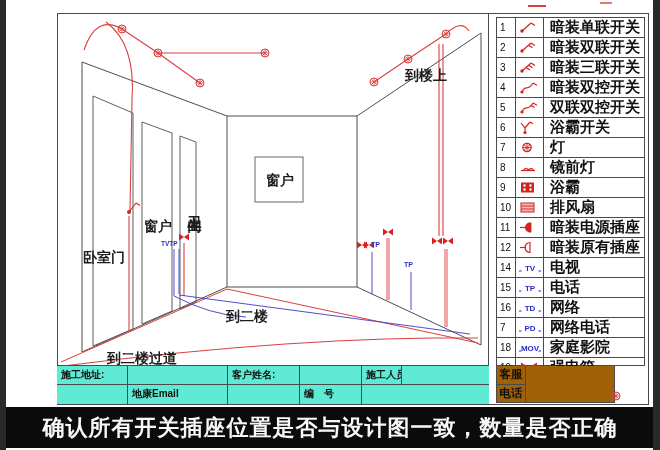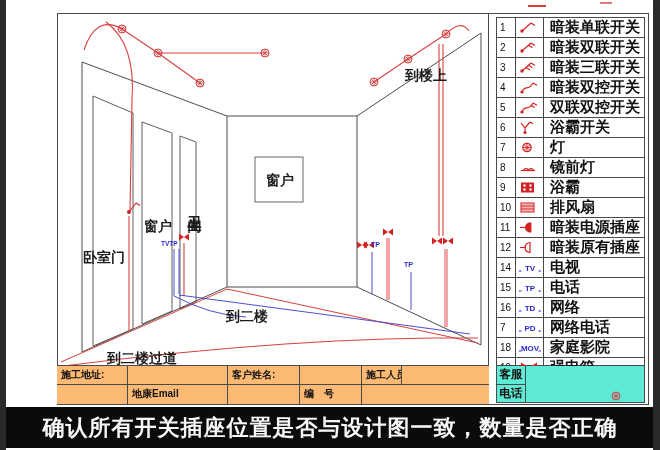--- a/index.html
+++ b/index.html
@@ -18,28 +18,28 @@
   .legend{position:absolute;left:496px;top:17px;width:149px;height:349px;border:1px solid #4a4a4a;
           display:flex;flex-direction:column;box-sizing:border-box;background:#fff;}
   .lrow{flex:1;display:flex;align-items:center;border-bottom:1px solid #4a4a4a;box-sizing:border-box;}
   .lrow:last-child{border-bottom:none;}
   .lnum{width:19px;border-right:1px solid #4a4a4a;align-self:stretch;display:flex;align-items:center;
         justify-content:flex-start;padding-left:3px;font-size:10px;color:#111;box-sizing:border-box;}
   .lsym{width:28px;border-right:1px solid #4a4a4a;align-self:stretch;display:flex;align-items:center;
         justify-content:center;box-sizing:border-box;}
   .llab{flex:1;padding-left:6px;font-size:15px;font-weight:bold;color:#111;white-space:nowrap;}
   
-  .lfooter{position:absolute;left:496px;top:366px;width:149px;height:37px;border:1px solid #4a4a4a;
-           border-top:none;box-sizing:border-box;display:flex;background:#5eead4;}
+  .lfooter{position:absolute;left:496px;top:366px;width:119px;height:37px;border:1px solid #4a4a4a;
+           border-top:none;box-sizing:border-box;display:flex;background:#a16207;}
   .lf-left{width:29px;border-right:1px solid #4a4a4a;display:flex;flex-direction:column;box-sizing:border-box;}
   .lf-left div{flex:1;display:flex;align-items:center;justify-content:center;font-size:11.5px;font-weight:bold;color:#111;}
   .lf-left div:first-child{border-bottom:1px solid #4a4a4a;}
   .lf-right{flex:1;position:relative;}
   
-  .titleblock{position:absolute;left:57px;top:365px;width:432px;height:39px;background:#fdba74;
+  .titleblock{position:absolute;left:57px;top:365px;width:432px;height:39px;background:#5eead4;
               border-top:1px solid #4a4a4a;box-sizing:border-box;display:grid;
               grid-template-columns:71px 100px 72px 62px 40px 87px;grid-template-rows:19px 19px;}
   .tcell{border-right:1px solid #4a4a4a;border-bottom:1px solid #4a4a4a;box-sizing:border-box;
          font-size:10px;font-weight:bold;color:#111;line-height:18px;padding-left:4px;white-space:nowrap;overflow:hidden;}
   .tcell.last{border-right:none;}
   .tcell.bot{border-bottom:none;}
   
   .caption{position:absolute;left:0;top:407px;width:660px;height:41px;background:#0b0b0b;
            display:flex;align-items:center;justify-content:center;}
   .caption span{color:#f7f7f7;font-size:22px;font-weight:bold;letter-spacing:1px;white-space:nowrap;}

